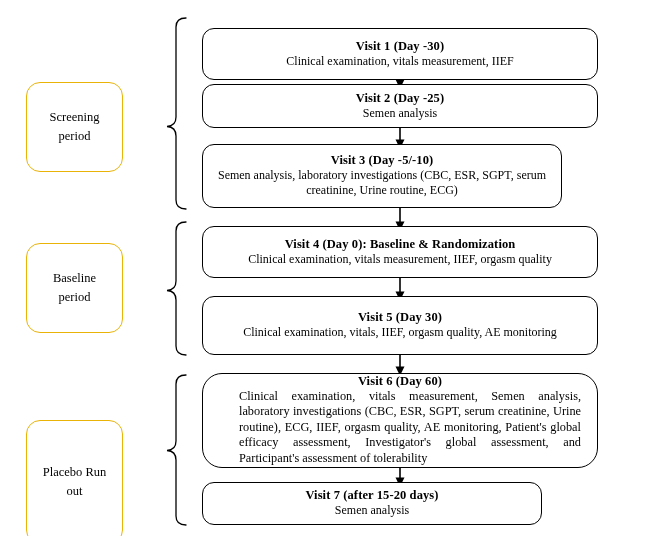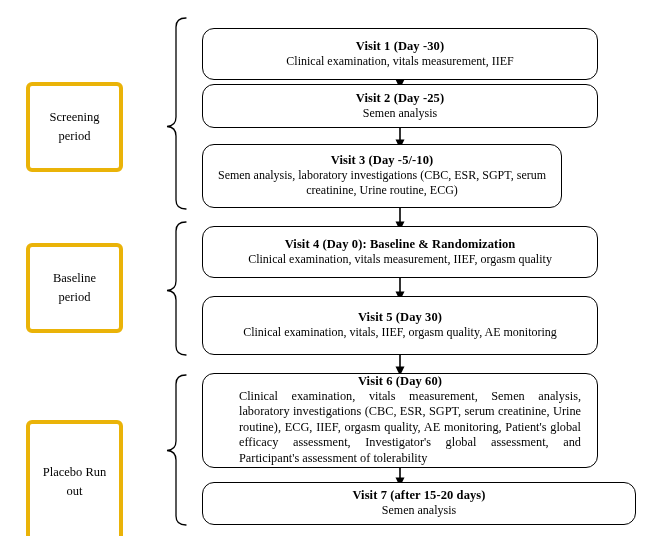--- a/index.html
+++ b/index.html
@@ -55,22 +55,22 @@
     text-align: justify;
     text-align-last: left;
     font-size: 12.3px;
     line-height: 15.5px;
     padding: 0 6px;
     margin-left: 20px;
   }
   .period-box {
     position: absolute;
     box-sizing: border-box;
-    border: 4px solid #eab308;
-    border-radius: 6px;
+    border: 1px solid #eab308;
+    border-radius: 14px;
     background: #ffffff;
     display: flex;
     align-items: center;
     justify-content: center;
   }
   .period-label {
     text-align: center;
     font-size: 12.5px;
     line-height: 19px;
   }
@@ -142,23 +142,23 @@
   <div class="visit-box" style="left:202px; top:226px; width:396px; height:52px;">
     <div class="visit-title">Visit 4 (Day 0): Baseline &amp; Randomization</div>
     <div class="visit-body">Clinical examination, vitals measurement, IIEF, orgasm quality</div>
   </div>
 
   <div class="visit-box" style="left:202px; top:296px; width:396px; height:59px;">
     <div class="visit-title">Visit 5 (Day 30)</div>
     <div class="visit-body">Clinical examination, vitals, IIEF, orgasm quality, AE monitoring</div>
   </div>
 
-  <div class="visit-box" style="left:202px; top:373px; width:396px; height:95px;">
+  <div class="visit-box" style="left:202px; top:373px; width:396px; height:95px;border-radius:20px;">
     <div class="visit-title">Visit 6 (Day 60)</div>
     <div class="visit-body justify">Clinical examination, vitals measurement, Semen analysis, laboratory investigations (CBC, ESR, SGPT, serum creatinine, Urine routine), ECG, IIEF, orgasm quality, AE monitoring, Patient's global efficacy assessment, Investigator's global assessment, and Participant's assessment of tolerability</div>
   </div>
 
-  <div class="visit-box" style="left:202px; top:482px; width:434px; height:43px;">
+  <div class="visit-box" style="left:202px; top:482px; width:340px; height:43px;">
     <div class="visit-title">Visit 7 (after 15-20 days)</div>
     <div class="visit-body">Semen analysis</div>
   </div>
 
 </div>
 
 </body></html>

